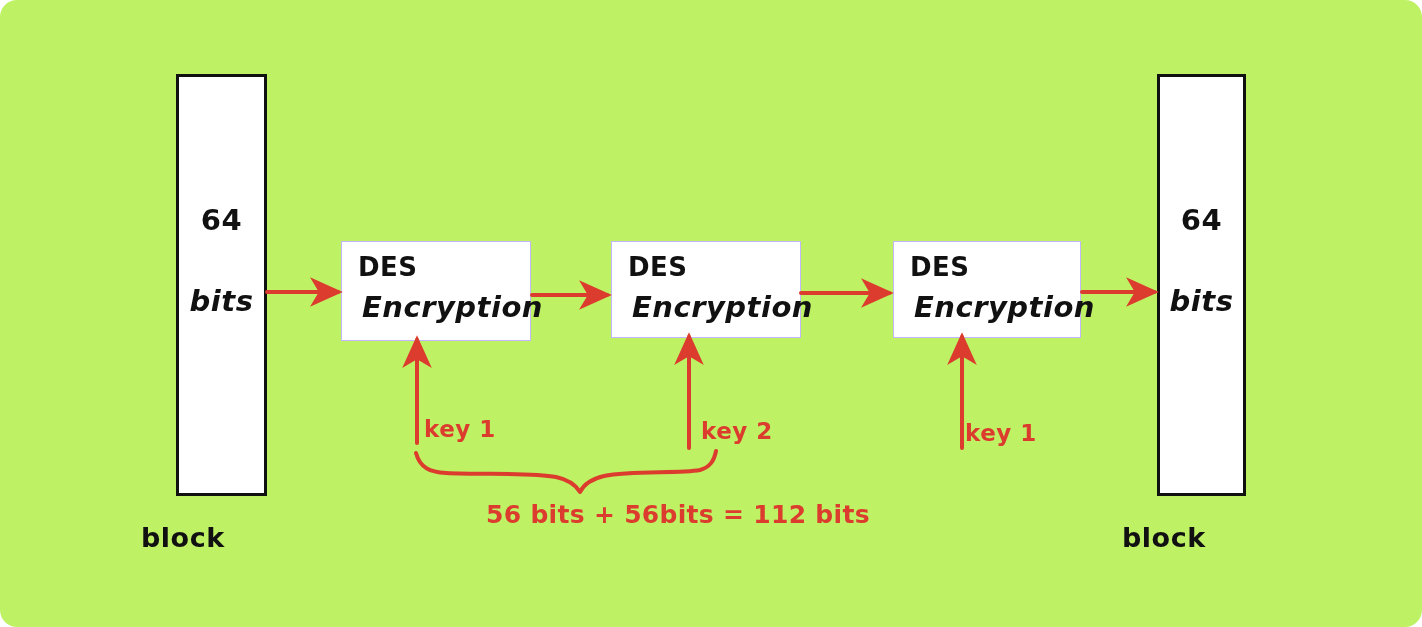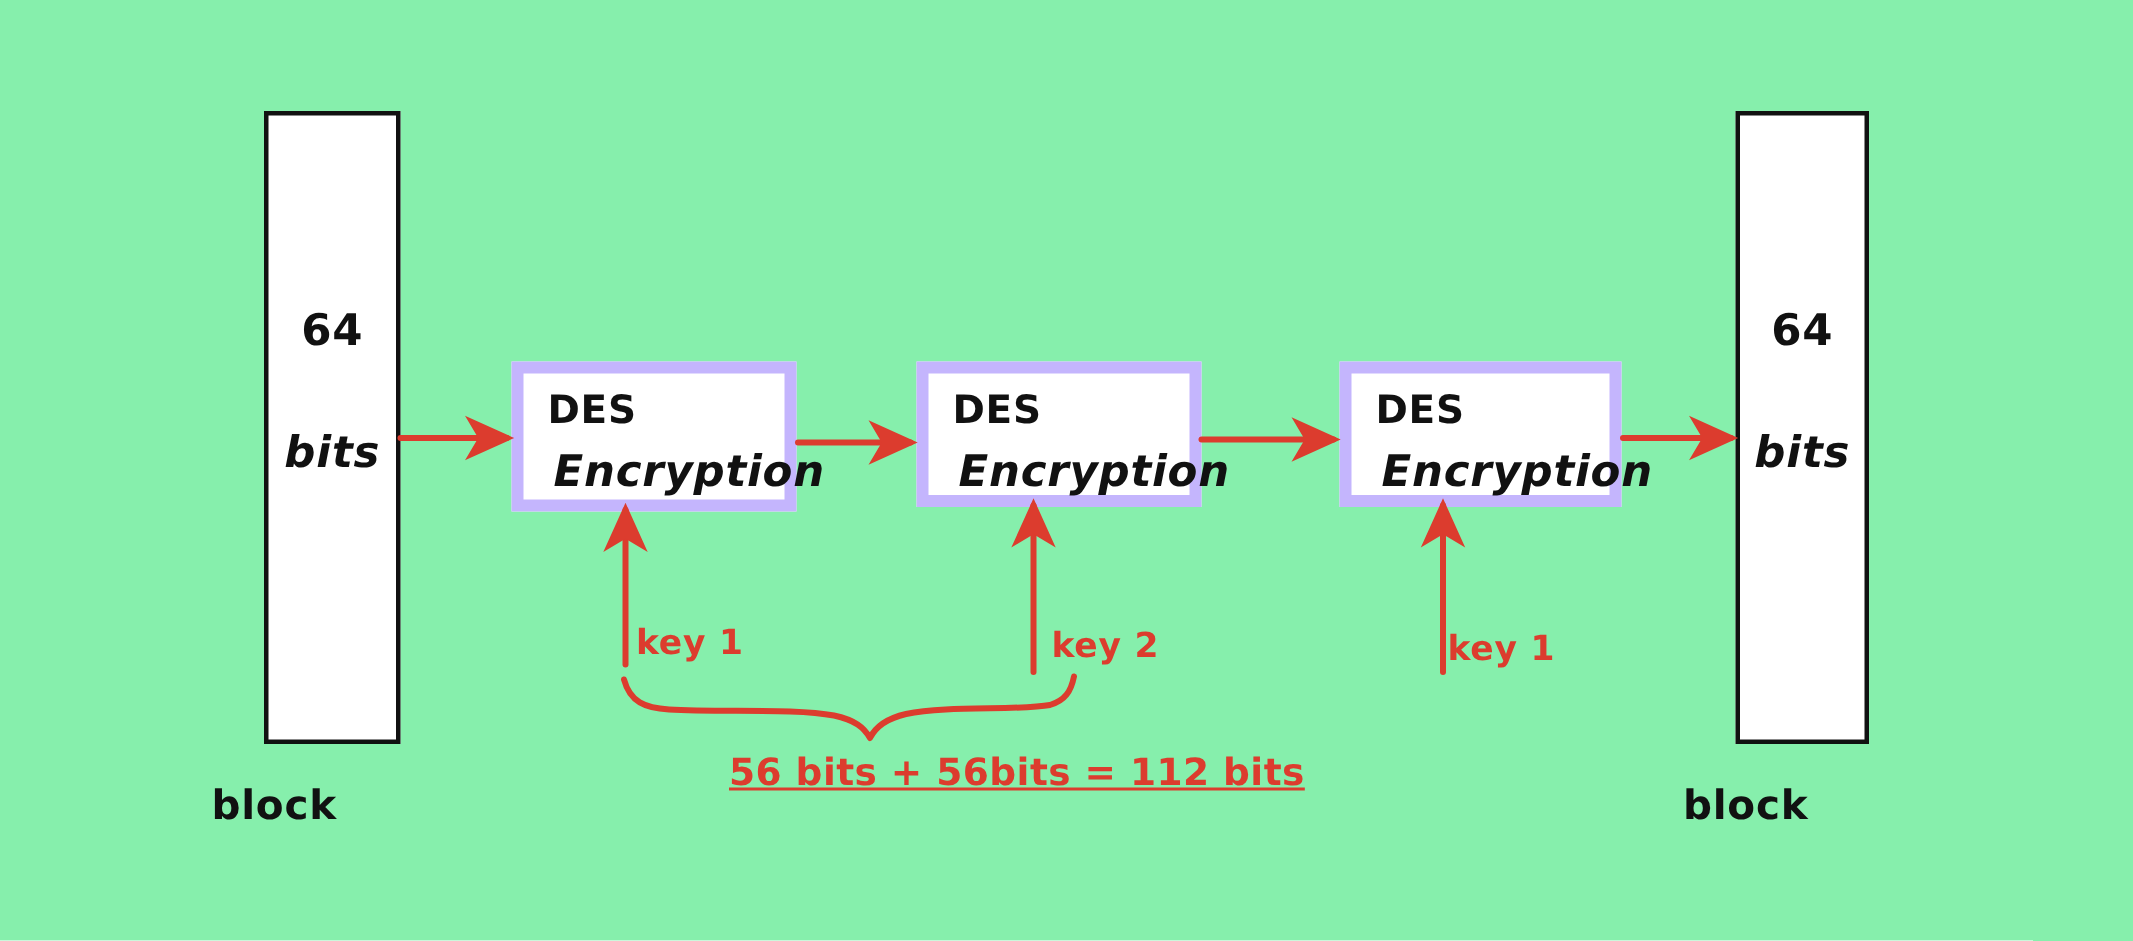--- a/index.html
+++ b/index.html
@@ -7,22 +7,23 @@
     padding: 0;
     background: #ffffff;
   }
   body {
     font-family: "DejaVu Sans", sans-serif;
   }
   #canvas {
     position: relative;
     width: 1422px;
     height: 627px;
-    background: #86efac;
+    background: #bef264;
     overflow: hidden;
+    border-radius: 17px;
   }
   .hand {
     font-family: "DejaVu Sans", sans-serif;
     font-weight: 600;
     letter-spacing: 0.5px;
   }
   
   .block-rect {
     position: absolute;
     border: 3px solid #111111;
@@ -44,21 +45,21 @@
   .block-caption {
     position: absolute;
     color: #111111;
     font-size: 27px;
     width: 160px;
   }
 
   
   .des-box {
     position: absolute;
-    border: 8px solid #c4b5fd;
+    border: 1px solid #c4b5fd;
     background: #ffffff;
     box-sizing: border-box;
   }
   .des-box .des-title {
     position: absolute;
     left: 16px;
     top: 10px;
     font-size: 26px;
     color: #111111;
   }
@@ -123,21 +124,21 @@
   <div class="block-rect" style="left:1157px; top:74px; width:89px; height:422px;">
     <div class="hand blk-num">64</div>
     <div class="hand blk-unit">bits</div>
   </div>
   <div class="hand block-caption" style="left:1122px; top:522px;">block</div>
 
   <div class="hand key-label" style="left:424px; top:416px;">key 1</div>
   <div class="hand key-label" style="left:701px; top:418px;text-align:right;">key 2</div>
   <div class="hand key-label" style="left:965px; top:420px;">key 1</div>
 
-  <div class="hand sum-label" style="left:486px; top:500px;text-decoration:underline;">56 bits + 56bits = 112 bits</div>
+  <div class="hand sum-label" style="left:486px; top:500px;">56 bits + 56bits = 112 bits</div>
 
   <svg class="overlay" viewBox="0 0 1422 627">
     <defs>
       <marker id="ah" markerWidth="9" markerHeight="8" refX="7.4" refY="4" orient="auto" markerUnits="strokeWidth">
         <path d="M0.4,0.3 L8.6,4 L0.4,7.7 L2.6,4 Z" fill="#dc3c2e"></path>
       </marker>
       <marker id="ahu" markerWidth="9" markerHeight="8" refX="7.4" refY="4" orient="auto" markerUnits="strokeWidth">
         <path d="M0.4,0.3 L8.6,4 L0.4,7.7 L2.6,4 Z" fill="#dc3c2e"></path>
       </marker>
     </defs>

